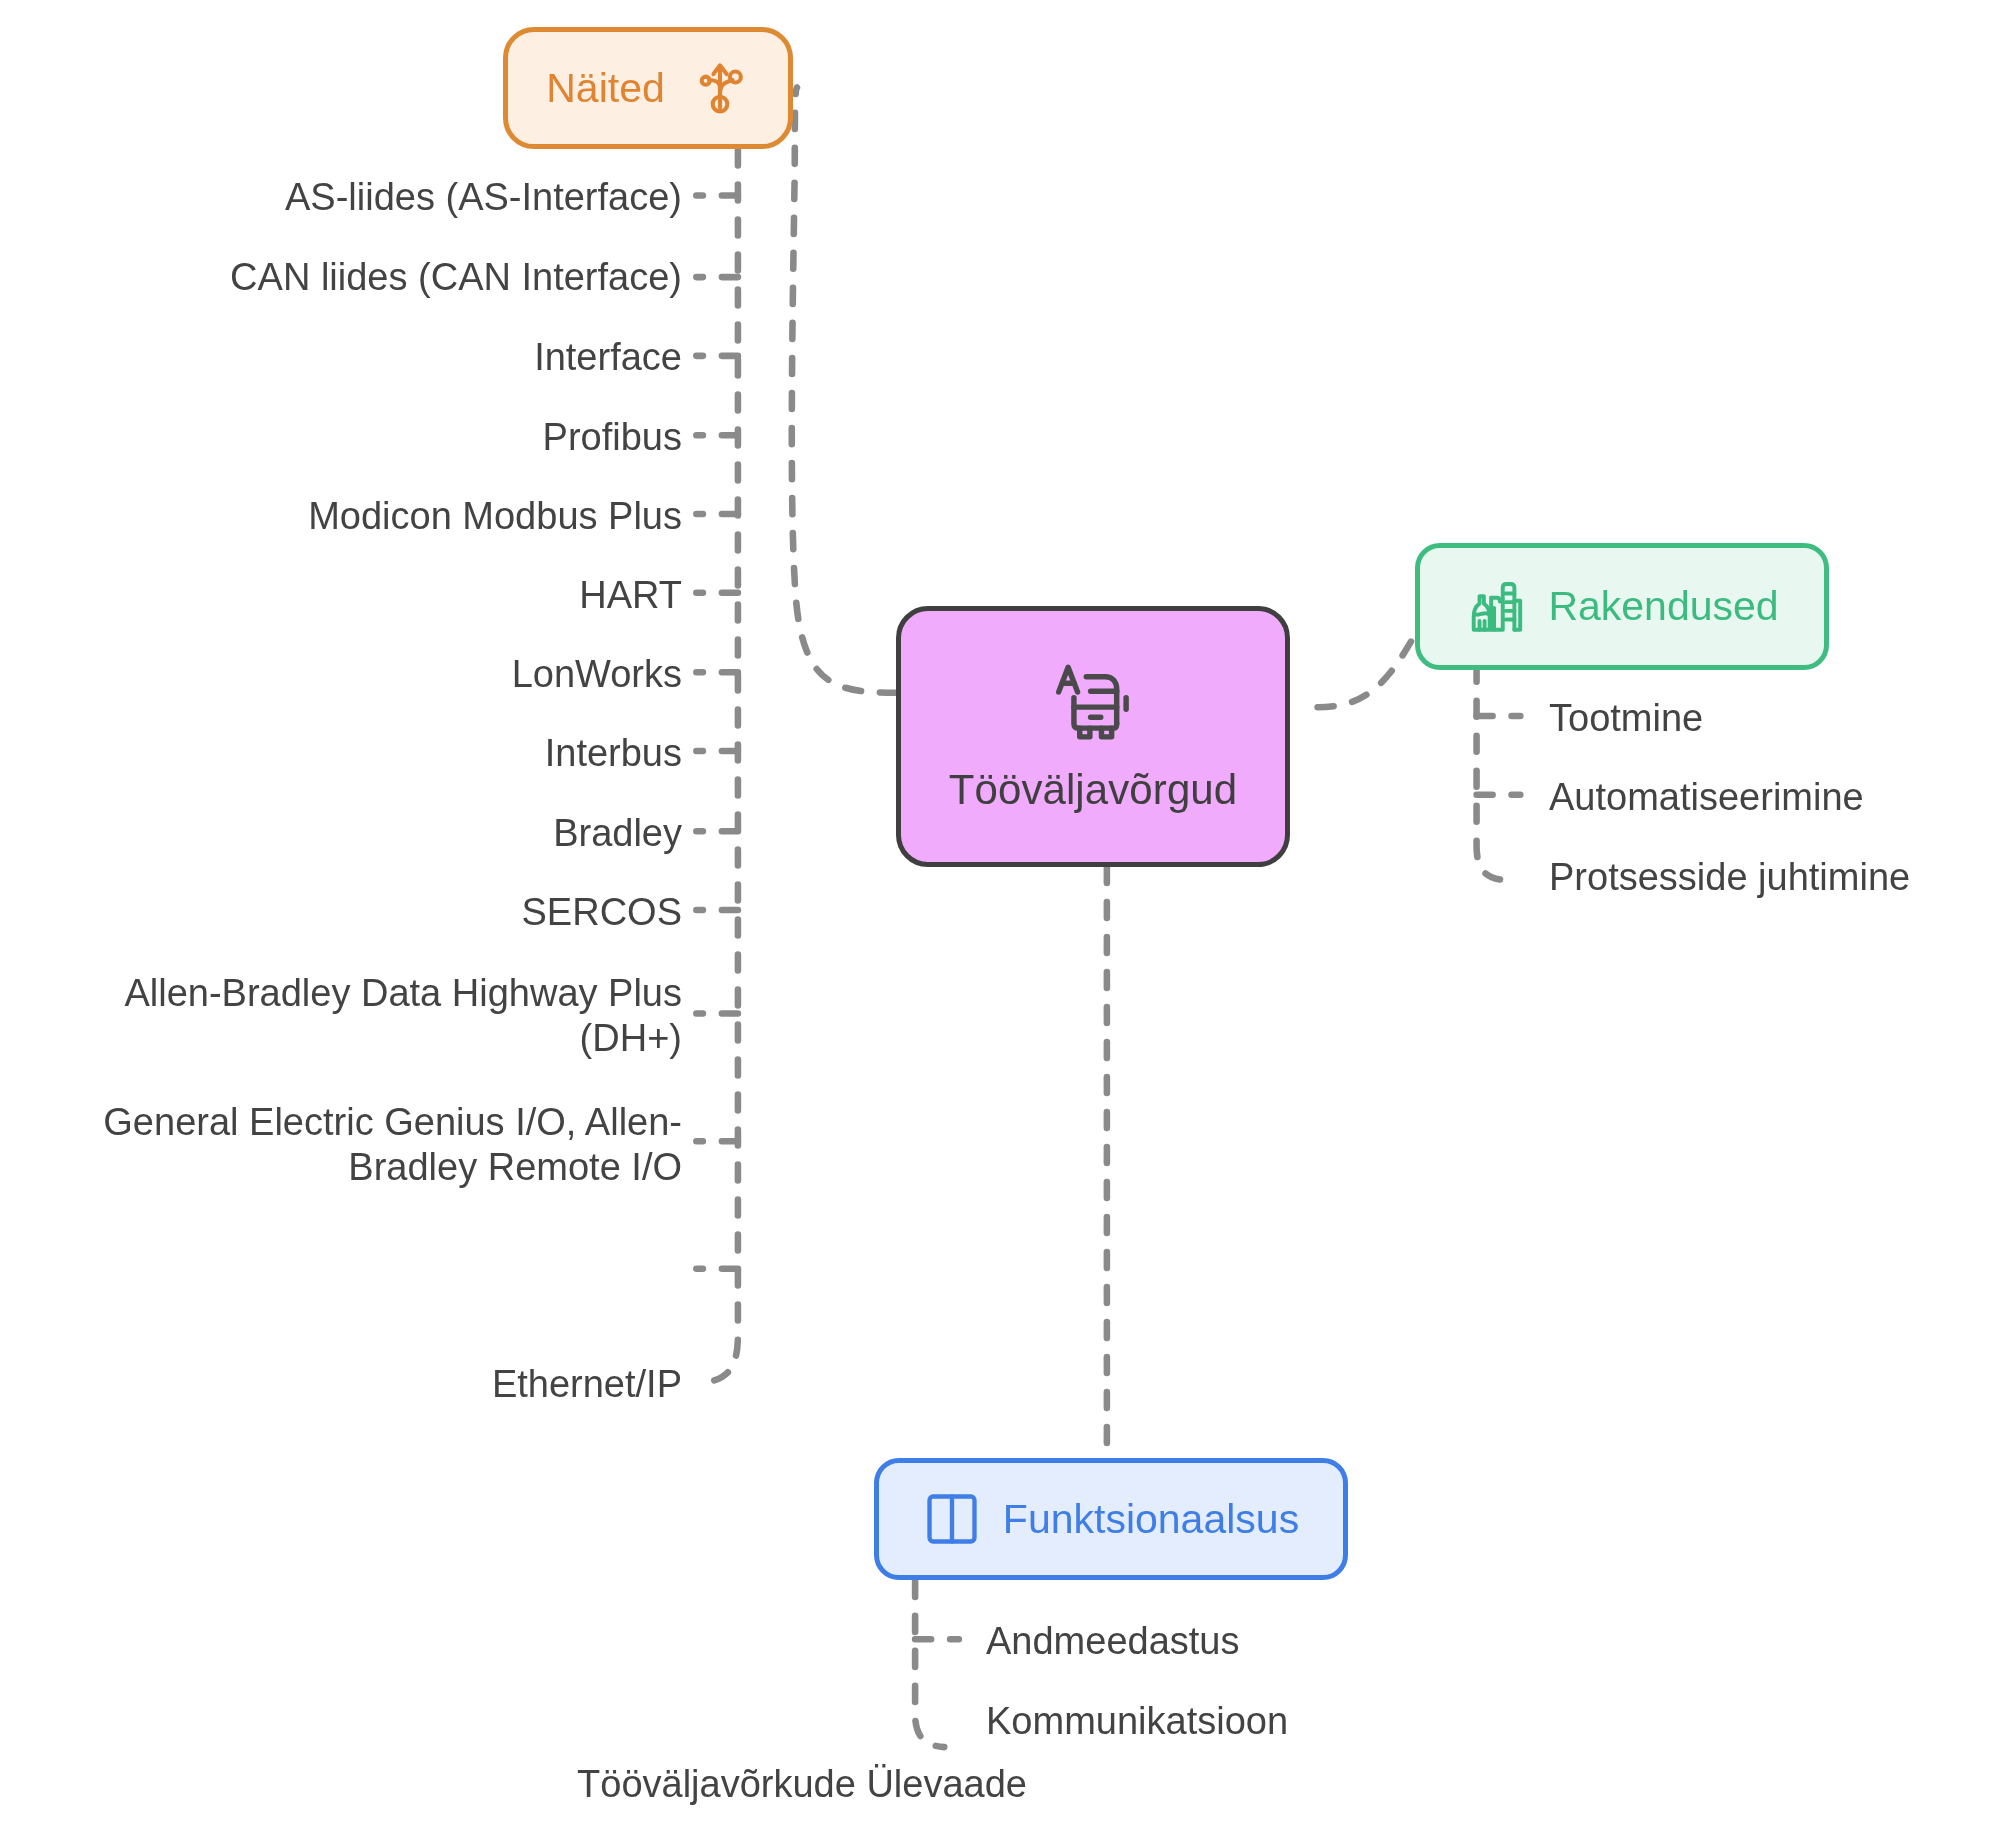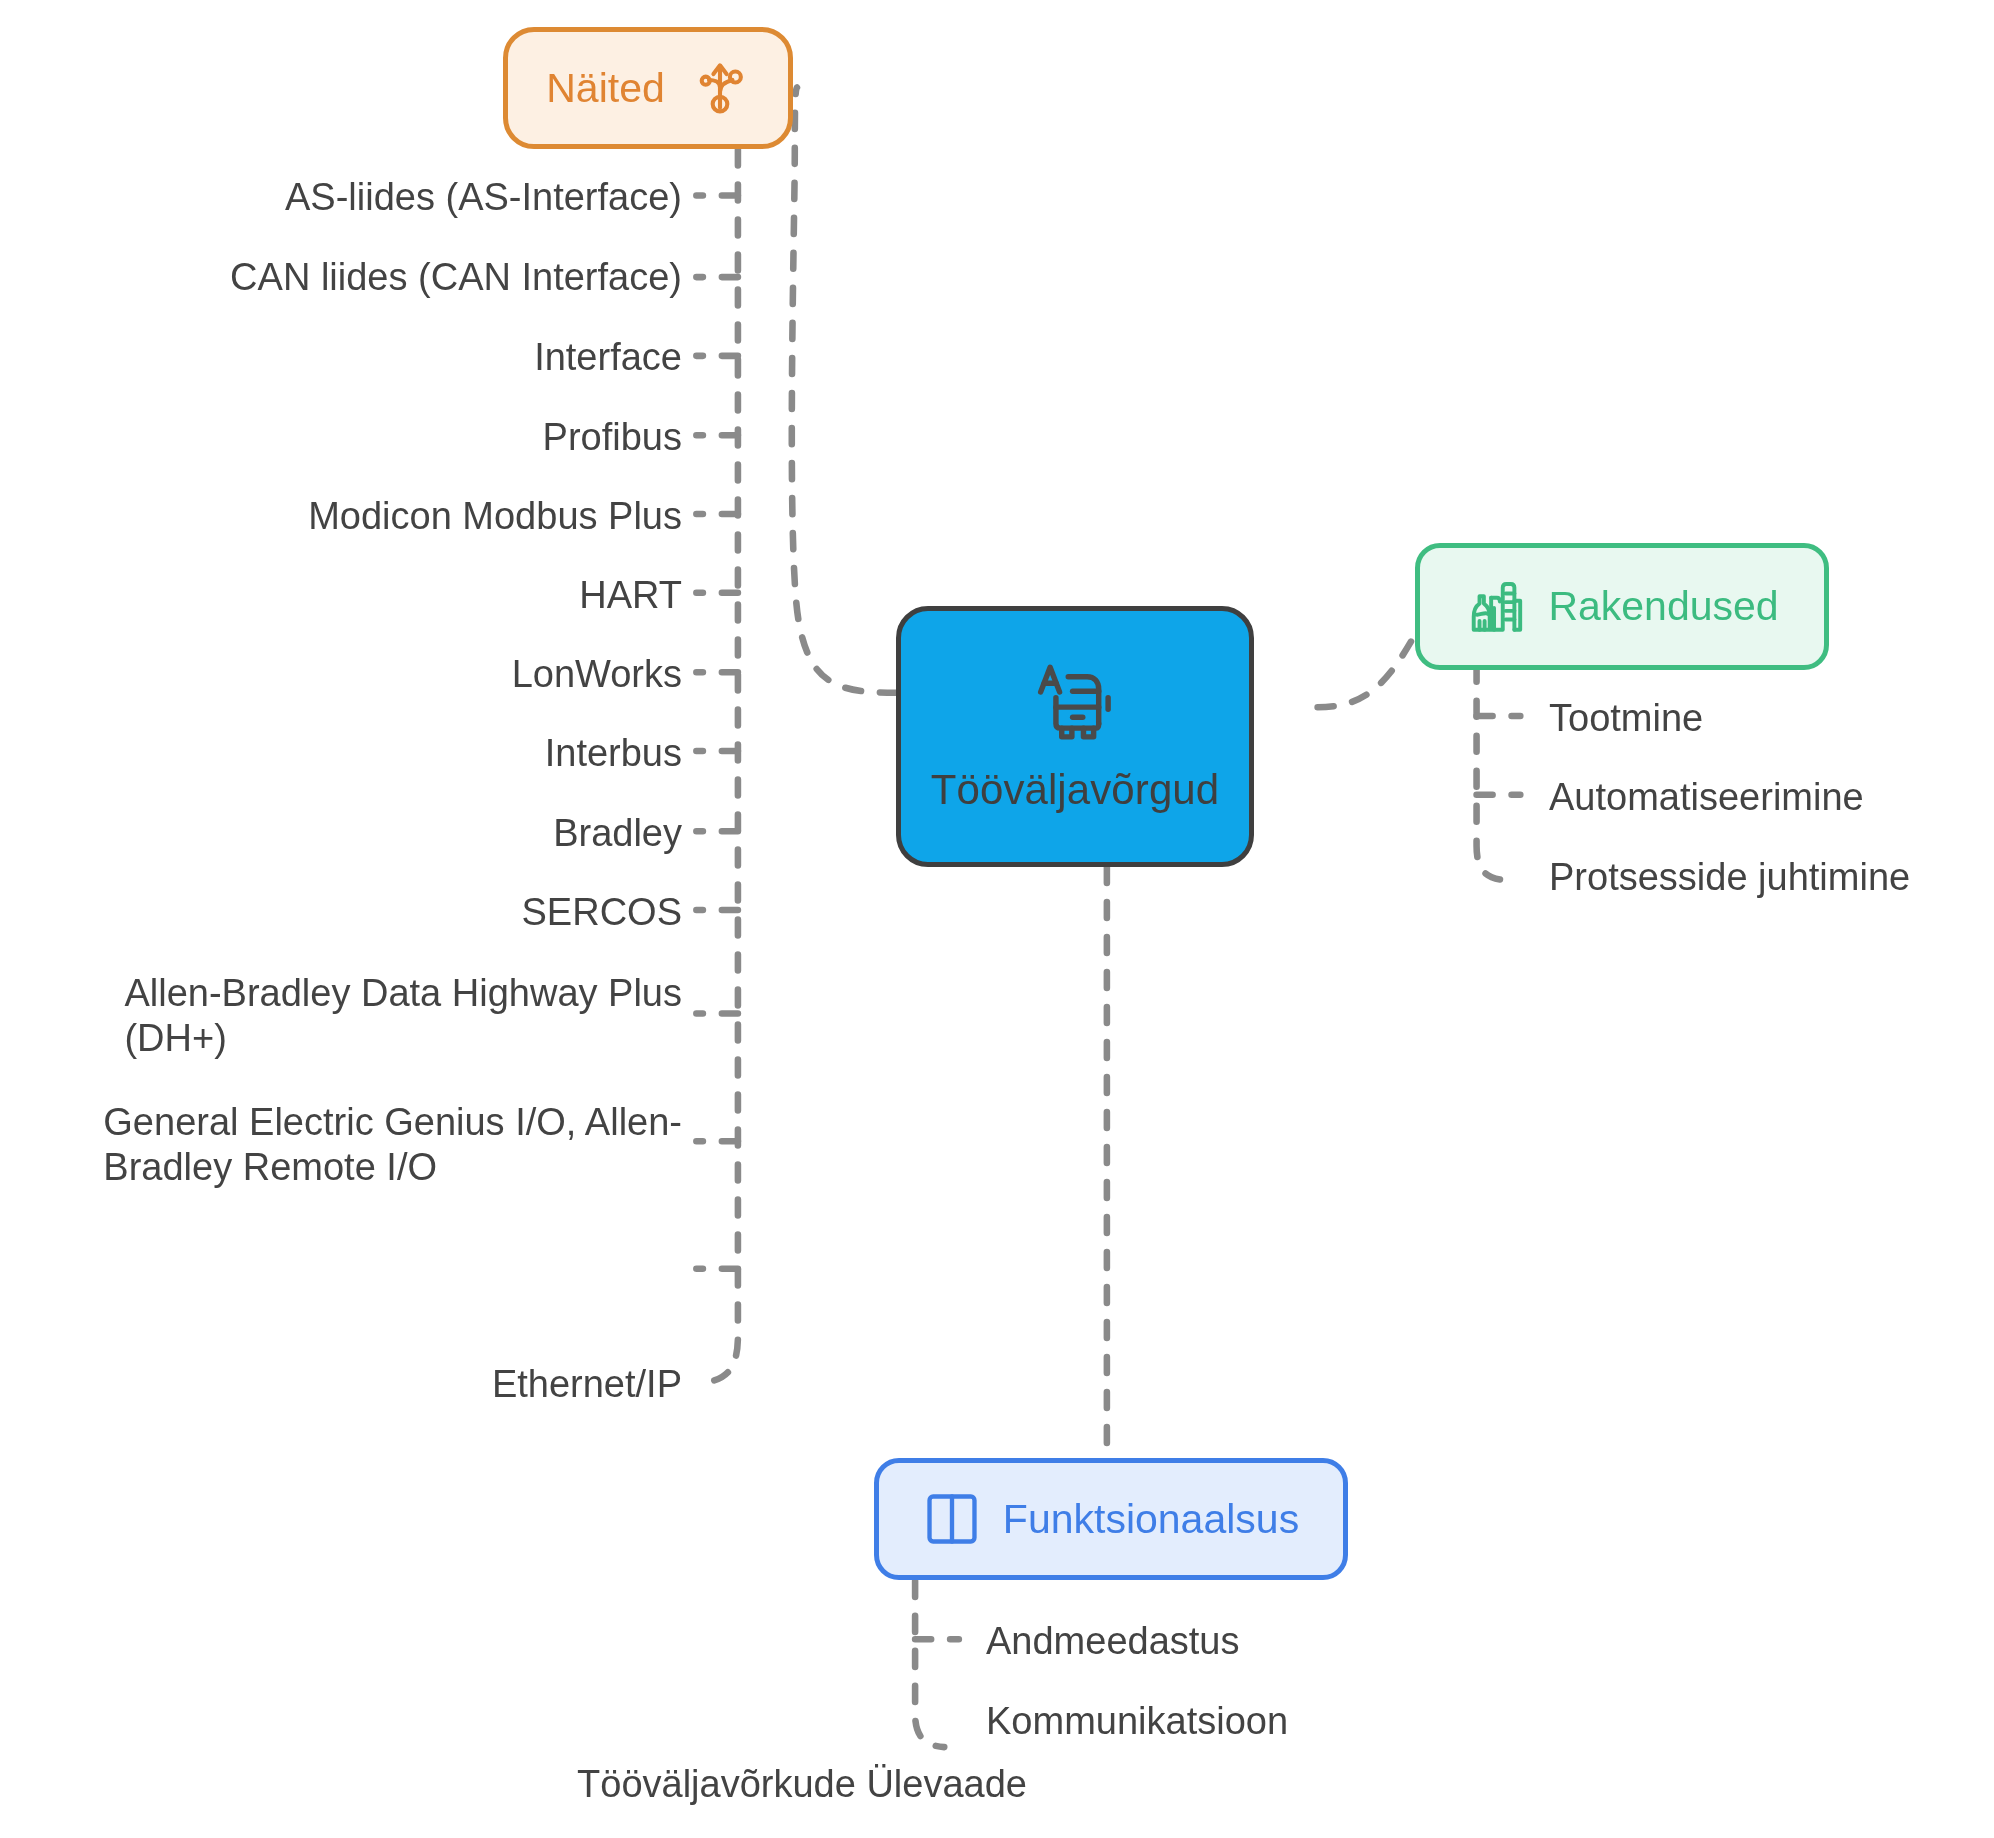--- a/index.html
+++ b/index.html
@@ -38,25 +38,25 @@
     border-style: solid;
   }
   .node .nlabel {
     white-space: nowrap;
   }
 
   
   #node-central {
     left: 896px;
     top: 606px;
-    width: 358px;
+    width: 394px;
     height: 261px;
     border-width: 5.1px;
     border-color: #3f3f3f;
-    background: #0ea5e9;
+    background: #f0abfc;
     border-radius: 32px;
     flex-direction: column;
     gap: 19px;
   }
   #node-central .nlabel {
     font-size: 42px;
     color: #3f3f3f;
     letter-spacing: 0.1px;
   }
 
@@ -121,21 +121,21 @@
 
   
   .leaf {
     position: absolute;
     color: #434343;
     font-size: 38px;
     line-height: 1.18;
     white-space: pre-line;
   }
   .leaf-left {
-    text-align: left;
+    text-align: right;
     right: 1313px;   
   }
   .leaf-right {
     text-align: left;
     white-space: nowrap;
   }
 
   
   #caption {
     position: absolute;

